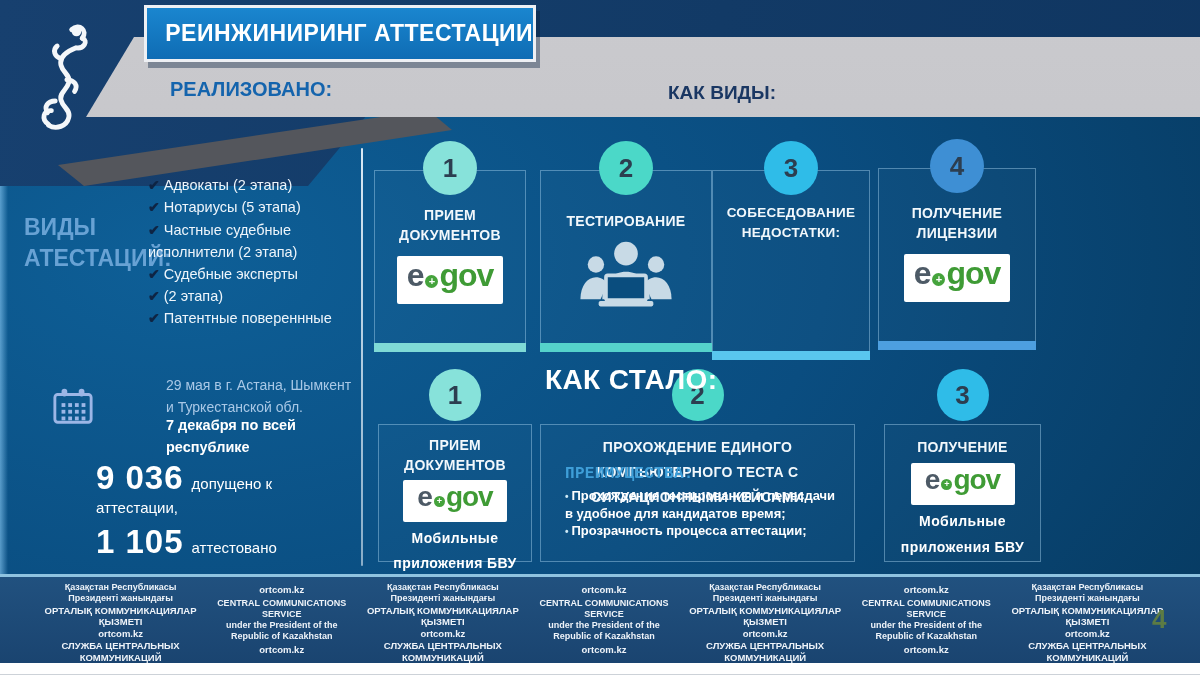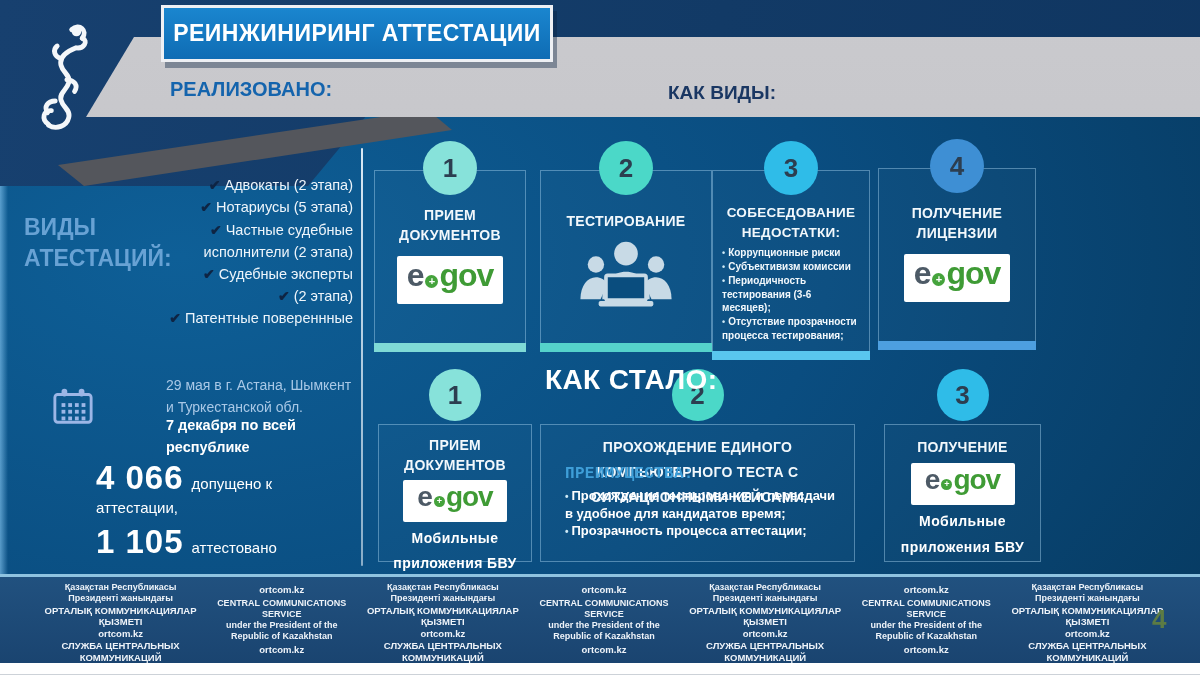--- a/index.html
+++ b/index.html
@@ -14,33 +14,33 @@
     background:linear-gradient(100deg,#17406f 0%,#123a66 55%,#0f3560 100%);
     clip-path:polygon(0 0,1200px 0,1200px 37px,432px 37px,308px 186px,0 186px);}
   .stripe-dark{position:absolute;inset:0;z-index:3;background:#54565c;
     clip-path:polygon(58px 165px,428px 110px,452px 130px,84px 186px);}
   .band-gray{position:absolute;inset:0;z-index:4;
     background:linear-gradient(#cacace,#bdbdc1);
     clip-path:polygon(134px 37px,1200px 37px,1200px 117px,86px 117px);}
   
   .emblem{position:absolute;left:30px;top:18px;width:64px;height:112px;z-index:6;}
   
-  .title-box{position:absolute;left:161px;top:5px;width:392px;height:57px;z-index:7;
+  .title-box{position:absolute;left:144px;top:5px;width:392px;height:57px;z-index:7;
     background:linear-gradient(#1a86cf,#0f6cb4);border:3px solid #eef0f4;
-    box-shadow:4px 6px 0 rgba(10,35,66,.4);display:flex;align-items:center;justify-content:center;}
+    box-shadow:4px 6px 0 rgba(10,35,66,.4);display:flex;align-items:center;justify-content:flex-end;}
   .title-box span{color:#fff;font-weight:800;font-size:23px;letter-spacing:.5px;}
   .realized{position:absolute;left:170px;top:78px;z-index:7;color:#1464ad;font-weight:800;font-size:20px;}
   .before-label{position:absolute;left:668px;top:82px;z-index:7;color:#1a3763;font-weight:800;font-size:19px;}
   .after-label{position:absolute;left:545px;top:364px;z-index:7;color:#fff;font-weight:800;font-size:28px;letter-spacing:.4px;}
   
   .sb-heading{position:absolute;left:24px;top:212px;width:160px;z-index:6;
     color:#68a2d4;font-weight:800;font-size:23px;line-height:1.35;}
   .checklist{position:absolute;left:148px;top:174px;width:205px;z-index:6;margin:0;padding:0;list-style:none;
     color:#eef5fb;font-size:14.5px;line-height:1.52;}
-  .checklist li{margin:0;text-align:right;}
+  .checklist li{margin:0;}
   .tick{color:#0e2443;font-size:14px;margin-right:4px;font-weight:700;}
   .cal-icon{position:absolute;left:52px;top:386px;width:42px;height:40px;z-index:6;}
   .date-note{position:absolute;left:166px;top:375px;width:192px;z-index:6;color:#a9c8e6;font-size:14px;line-height:1.55;}
   .date-bold{position:absolute;left:166px;top:414px;width:192px;z-index:6;color:#fff;font-weight:700;font-size:14.5px;line-height:1.55;}
   .stats{position:absolute;left:96px;top:460px;width:256px;z-index:6;color:#fff;font-size:15px;line-height:1.55;}
   .stat-num{font-size:33px;font-weight:800;letter-spacing:1px;margin-right:8px;line-height:1.1;}
   .stat-block{margin-bottom:4px;}
   
   .divider{position:absolute;left:361px;top:148px;width:2px;height:418px;z-index:6;
     background:linear-gradient(rgba(240,248,255,.9),rgba(240,248,255,.55));border-radius:2px;}
@@ -157,21 +157,21 @@
         <rect x="17" y="31" width="4" height="4"></rect>
         <rect x="24" y="31" width="4" height="4"></rect>
         <rect x="31" y="31" width="4" height="4"></rect>
     </g>
   </svg>
   <div class="date-note">29 мая в г. Астана, Шымкент и Туркестанской обл.</div>
   <div class="date-bold">7 декабря по всей республике</div>
 
   <div class="stats">
     <div class="stat-block">
-      <span class="stat-num">4 066</span><span>допущено к аттестации,</span>
+      <span class="stat-num">9 036</span><span>допущено к аттестации,</span>
     </div>
     <div class="stat-block">
       <span class="stat-num">1 105</span><span>аттестовано</span>
     </div>
   </div>
 
   <div class="divider"></div>
 
   <div class="card" id="bcard1">
     <div class="circle cc1">1</div>
@@ -201,26 +201,20 @@
     </svg>
     <div class="bar b2"></div>
   </div>
 
   <div class="card" id="bcard3">
     <div class="circle cc3">3</div>
     <div class="card-title">
       <span>СОБЕСЕДОВАНИЕ</span><br>
       <span>НЕДОСТАТКИ:</span>
     </div>
-    <ul class="defects">
-      <li>Коррупционные риски</li>
-      <li>Субъективизм комиссии</li>
-      <li>Периодичность тестирования (3-6 месяцев);</li>
-      <li>Отсутствие прозрачности процесса тестирования;</li>
-    </ul>
     <div class="bar b3"></div>
   </div>
 
   <div class="card" id="bcard4">
     <div class="circle cc4">4</div>
     <div class="card-title">ПОЛУЧЕНИЕ ЛИЦЕНЗИИ</div>
     <div class="egov">
       <span class="egov-e">e</span>
         <span class="egov-dot">+</span>
         <span class="egov-gov">gov</span>

